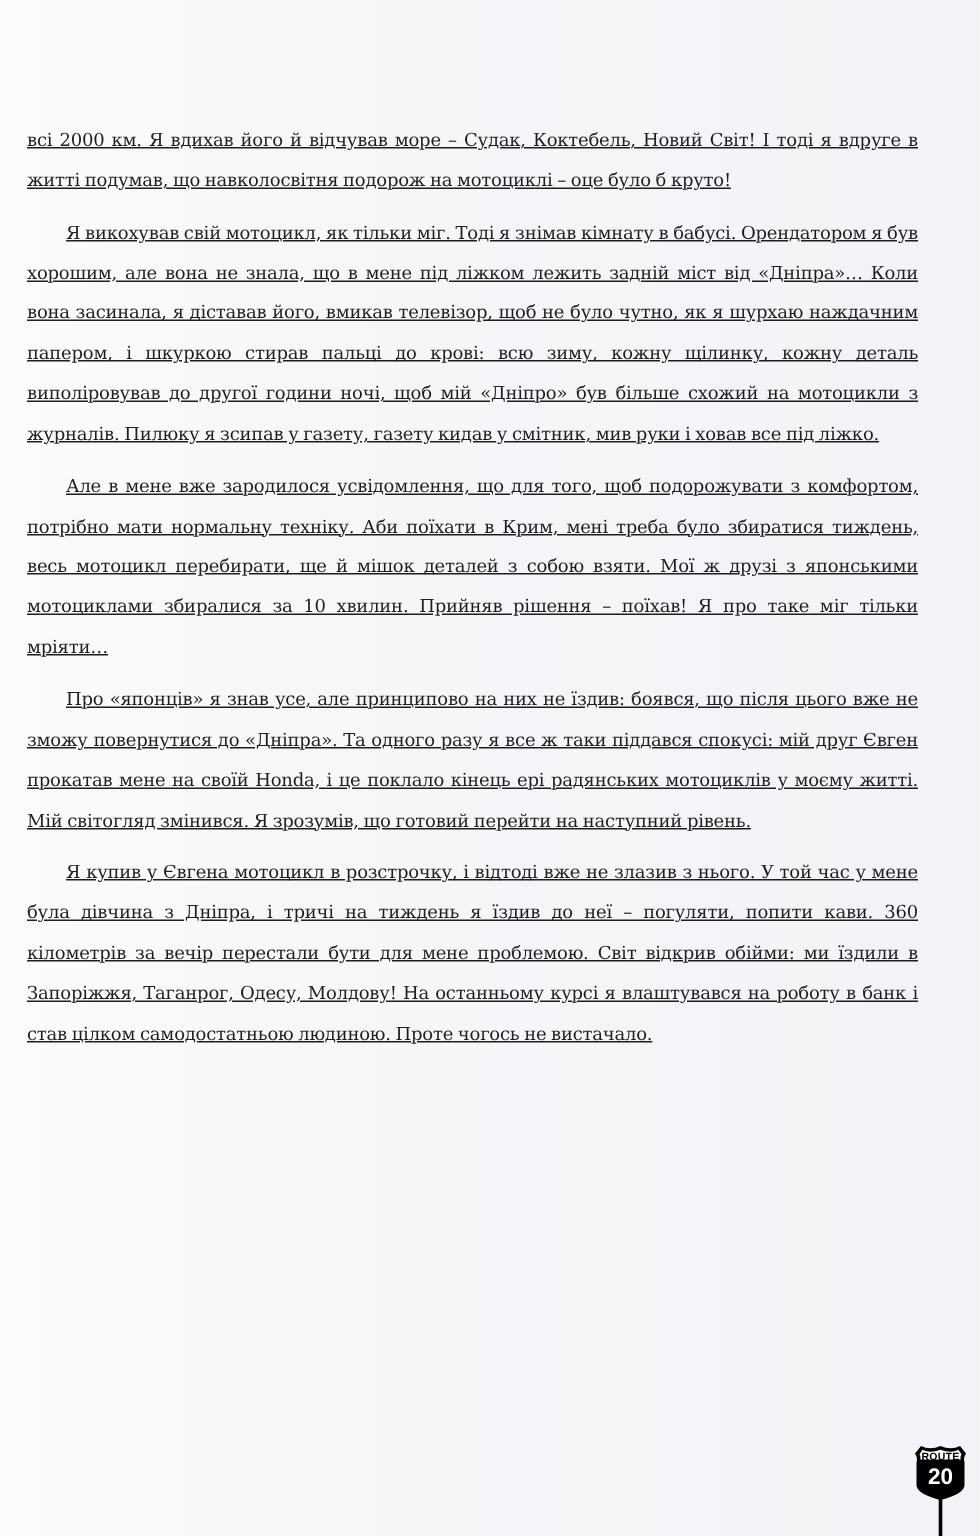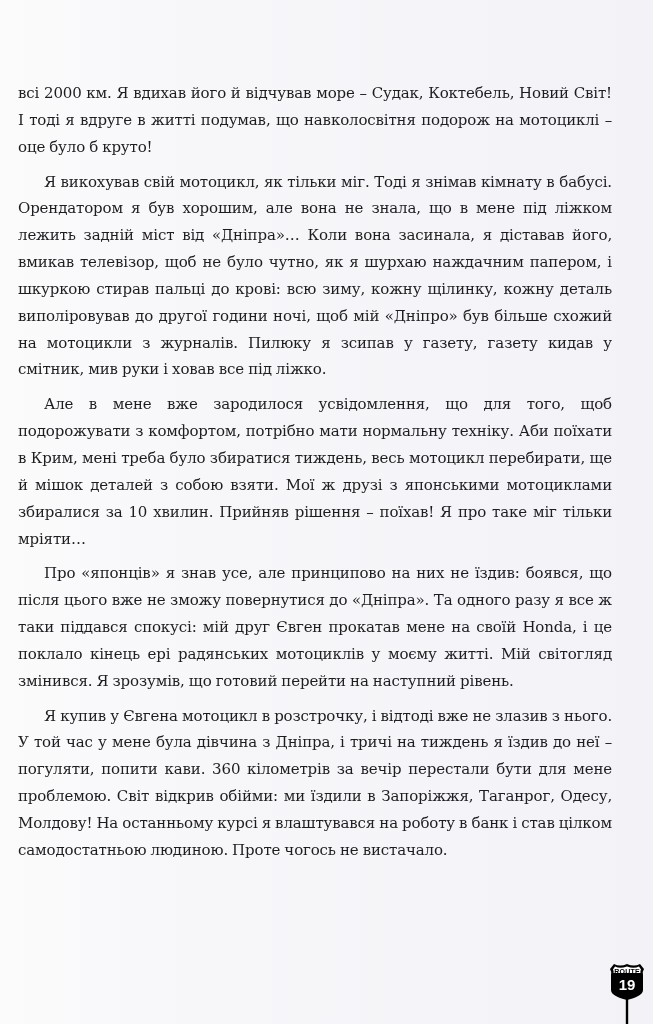--- a/index.html
+++ b/index.html
@@ -11,25 +11,26 @@
     color: #1f1d1f;
   }
   .page-shade {
     position: absolute; inset: 0;
     background: linear-gradient(90deg, #fbfbfc 0%, #f7f6f9 30%, #f3f2f6 100%);
   }
   .text-block {
     position: absolute;
     left: 18px; top: 80px;
     width: 594px;
-    font-size: 15px;
+    font-size: 12px;
     line-height: 26.85px;
     text-align: justify;
     letter-spacing: -0.15px;
     word-spacing: -0.5px;
+    text-decoration: underline;
   }
   .text-block p {
     margin: 0 0 8px 0;
     text-indent: 26px;
   }
   .text-block p.continued { text-indent: 0; }
   .route-badge {
     position: absolute;
     left: 608px; top: 962px;
     width: 38px; height: 62px;
@@ -59,14 +60,14 @@
   <p>Я купив у Євгена мотоцикл в розстрочку, і відтоді вже не злазив з нього. У той час у мене була дівчина з Дніпра, і тричі на тиждень я їздив до неї – погуляти, попити кави. 360 кілометрів за вечір перестали бути для мене проблемою. Світ відкрив обійми: ми їздили в Запоріжжя, Таганрог, Одесу, Молдову! На останньому курсі я влаштувався на роботу в банк і став цілком самодостатньою людиною. Проте чогось не вистачало.</p>
 </div>
 
 <div class="route-badge">
   <svg width="38" height="62" viewBox="0 0 38 62">
     <path d="M6 2 Q12 5 19 2 Q26 5 32 2 L36 7 Q34 10 35 13 L35 28 Q35 34 19 38 Q3 34 3 28 L3 13 Q4 10 2 7 Z" fill="#000"></path>
     <path d="M7 4.5 Q12 7 19 4.5 Q26 7 31 4.5 L33 7.5 Q32 9 32.5 11 L5.5 11 Q6 9 5 7.5 Z" fill="#fff"></path>
     <rect x="17.8" y="37" width="2.4" height="25" fill="#000"></rect>
   </svg>
   <div class="route-label">ROUTE</div>
-  <div class="route-number">19</div>
+  <div class="route-number">20</div>
 </div>
 
 </body></html>

